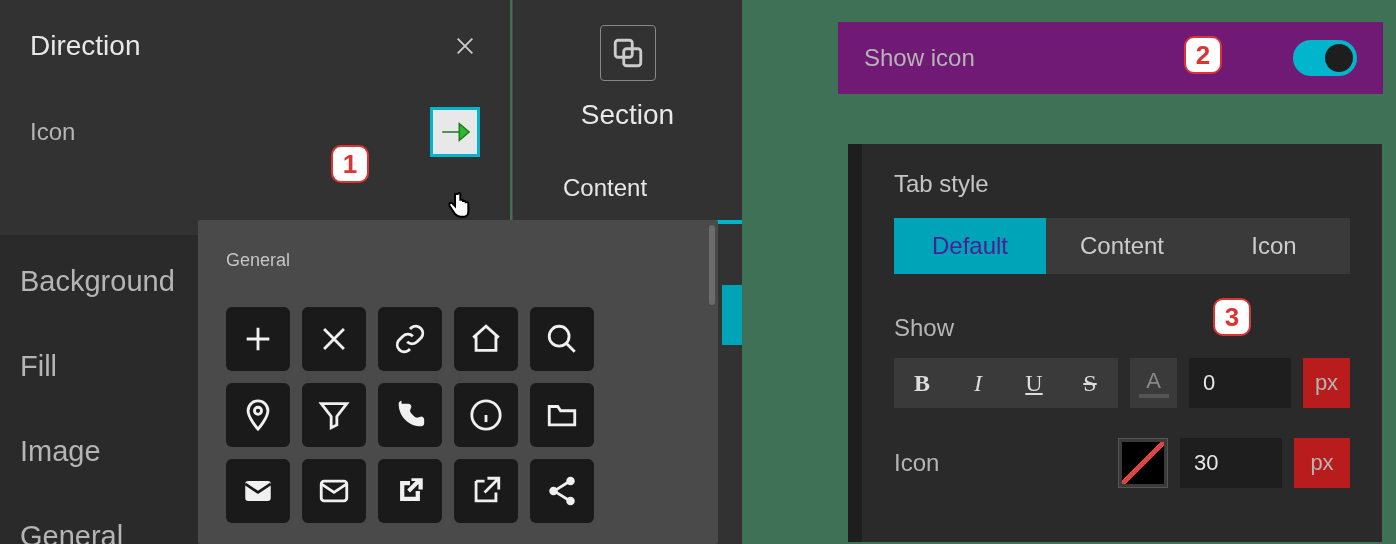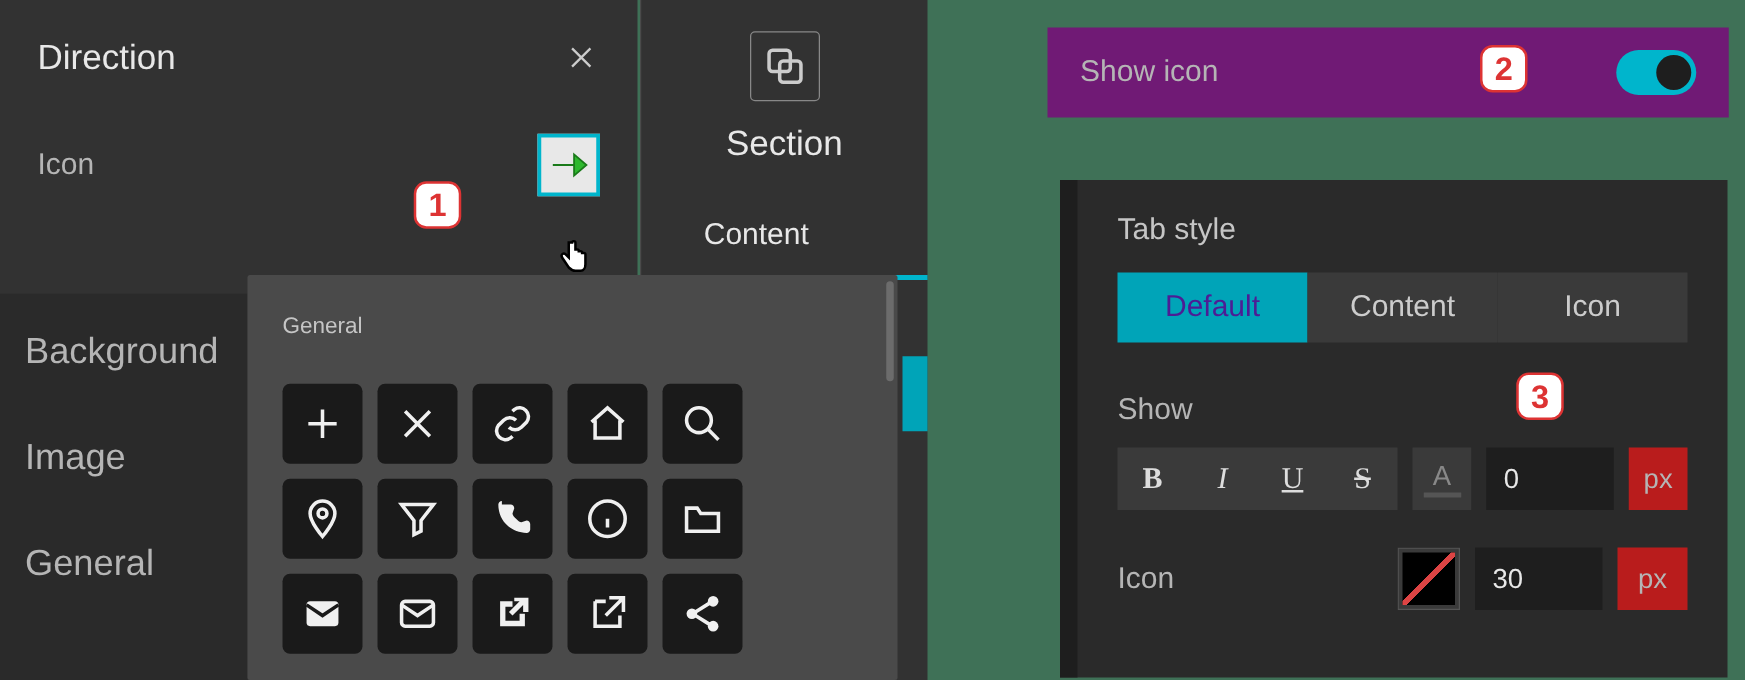--- a/index.html
+++ b/index.html
@@ -291,20 +291,21 @@
   <div class="row">
     <span>Icon</span>
     <div class="icon-preview">
       <svg viewBox="0 0 24 24">
         <path d="M3 12 L15 12 L15 6 L22 12 L15 18 L15 12" fill="#2eb82e" stroke="#1a7a1a" stroke-width="1"></path>
       </svg>
     </div>
   </div>
   <div class="left-darker">
     <div class="sidelabel">Background</div>
+    <div class="sidelabel">Fill</div>
     <div class="sidelabel">Image</div>
     <div class="sidelabel">General</div>
   </div>
 </div>
 
 <div class="cursor-hand">
   <svg viewBox="0 0 24 24">
       <path d="M9 3v9l-2-2c-1-1-3 0-2 2l4 6c1 1 2 2 4 2h3c2 0 3-2 3-4v-6c0-1-2-1-2 0v-1c0-1-2-1-2 0v-1c0-1-2-1-2 0V3c0-1-2-1-2 0z" fill="#fff" stroke="#000" stroke-width="1.5"></path>
     </svg>
 </div>

